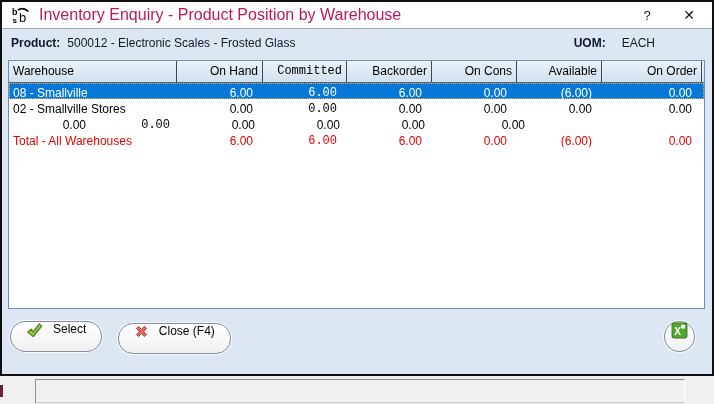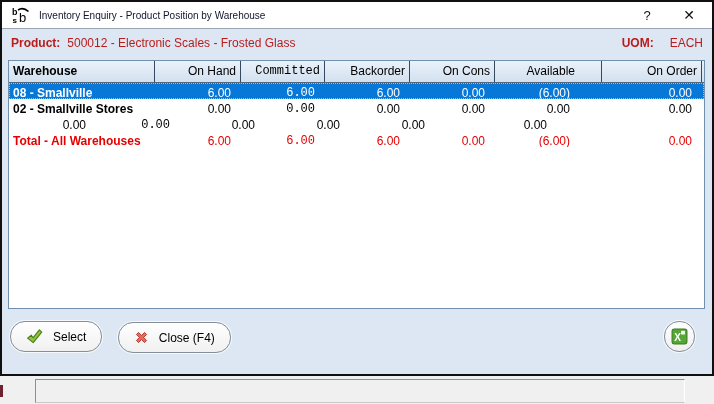--- a/index.html
+++ b/index.html
@@ -13,53 +13,53 @@
   body{font-family:"Liberation Sans",sans-serif;background:#f0f0f0;}
   .screen{position:relative;width:714px;height:404px;}
 
   .dialog{position:absolute;left:0;top:0;width:714px;height:376px;
     border:2px solid #101010;background:var(--dialog_bg);}
 
   
   .titlebar{height:27px;background:var(--titlebar_bg);display:flex;align-items:center;
     padding:0 10px;border-bottom:1px solid #9aa5b1;}
   .app-icon{width:18px;height:18px;margin-right:9px;display:inline-flex;}
-  .title{font-size:10px;color:#0f172a;white-space:nowrap;}
+  .title{font-size:16px;color:#be185d;white-space:nowrap;}
   .tb-btn{width:22px;text-align:center;font-size:13px;color:#111;cursor:default;}
   .tb-help{margin-left:auto;margin-right:20px;}
   .tb-close{font-size:14px;margin-right:2px;}
 
   
-  .productbar{height:27px;display:flex;align-items:center;padding:0 9px;font-size:12px;color:#b91c1c;}
+  .productbar{height:27px;display:flex;align-items:center;padding:0 9px;font-size:12px;color:#0f172a;}
   .pb-label{font-weight:bold;margin-right:7px;}
   .pb-spacer{flex:1;}
   .pb-uom-label{font-weight:bold;margin-right:8px;}
-  .pb-uom-value{padding-left:8px;}
+  .pb-uom-value{margin-right:48px;padding-left:8px;}
 
   
   .tablewrap{margin:4px 7px 0 6px;height:249px;border:1px solid var(--table_border);
     background:#fff;overflow:hidden;}
   .thead{display:flex;height:22px;background:linear-gradient(var(--header_bg_top),var(--header_bg_bottom));
     border-bottom:1px solid #51647a;font-size:12px;color:#000;}
   .hc{line-height:21px;white-space:nowrap;overflow:hidden;}
-  .c-wh{flex:1;text-align:left;padding-left:4px;font-weight:bold;}
+  .c-wh{flex:1;text-align:left;padding-left:4px;}
   .c-num{text-align:right;padding-right:4px;}
   .thead .c-num{border-left:1px solid var(--header_divider);}
   .thead .c-fill{width:3px;border-left:1px solid var(--header_divider);}
-  .c1{width:86px;}.c2{width:84px;font-family:Liberation Mono, monospace;}.c3{width:85px;}.c4{width:85px;}.c5{width:85px;}.c6{width:100px;margin-left:22px;}
+  .c1{width:86px;}.c2{width:84px;font-family:Liberation Mono, monospace;}.c3{width:85px;}.c4{width:85px;}.c5{width:85px;}.c6{width:100px;}
   .tr{display:flex;height:16px;line-height:16px;font-size:12px;color:#000;cursor:default;}
   .tr .c-num{padding-right:9px;}
   .tr .c-fill{width:3px;}
   .tr.selected{background:var(--selection_blue);color:var(--selection_text);
     outline:1px dotted #edb253;outline-offset:-1px;}
   .tr.total{color:var(--total_red);}
 
   
   .btnrow{position:absolute;left:8px;right:8px;top:319px;height:33px;}
-  .btn{display:inline-flex;align-items:center;gap:10px;height:31px;padding:0 15px;
+  .btn{display:inline-flex;align-items:flex-start;gap:10px;height:31px;padding:0 15px;
     border:1px solid var(--button_border);border-radius:15px;
     background:linear-gradient(#ffffff,#f0f0f0);font-family:inherit;font-size:12px;color:#000;
     margin-right:11px;box-shadow:0 0 0 1px rgba(255,255,255,.7);cursor:default;}
   .btn svg{flex:none;}
   .btn-excel{position:absolute;right:9px;top:0;width:31px;height:31px;padding:0;
     justify-content:center;margin-right:0;}
 
   
   .statusstrip{position:absolute;left:0;top:376px;width:714px;height:28px;background:var(--status_bg);}
   .status-inset{position:absolute;left:35px;top:3px;width:650px;height:24px;background:#f0f0f0;

